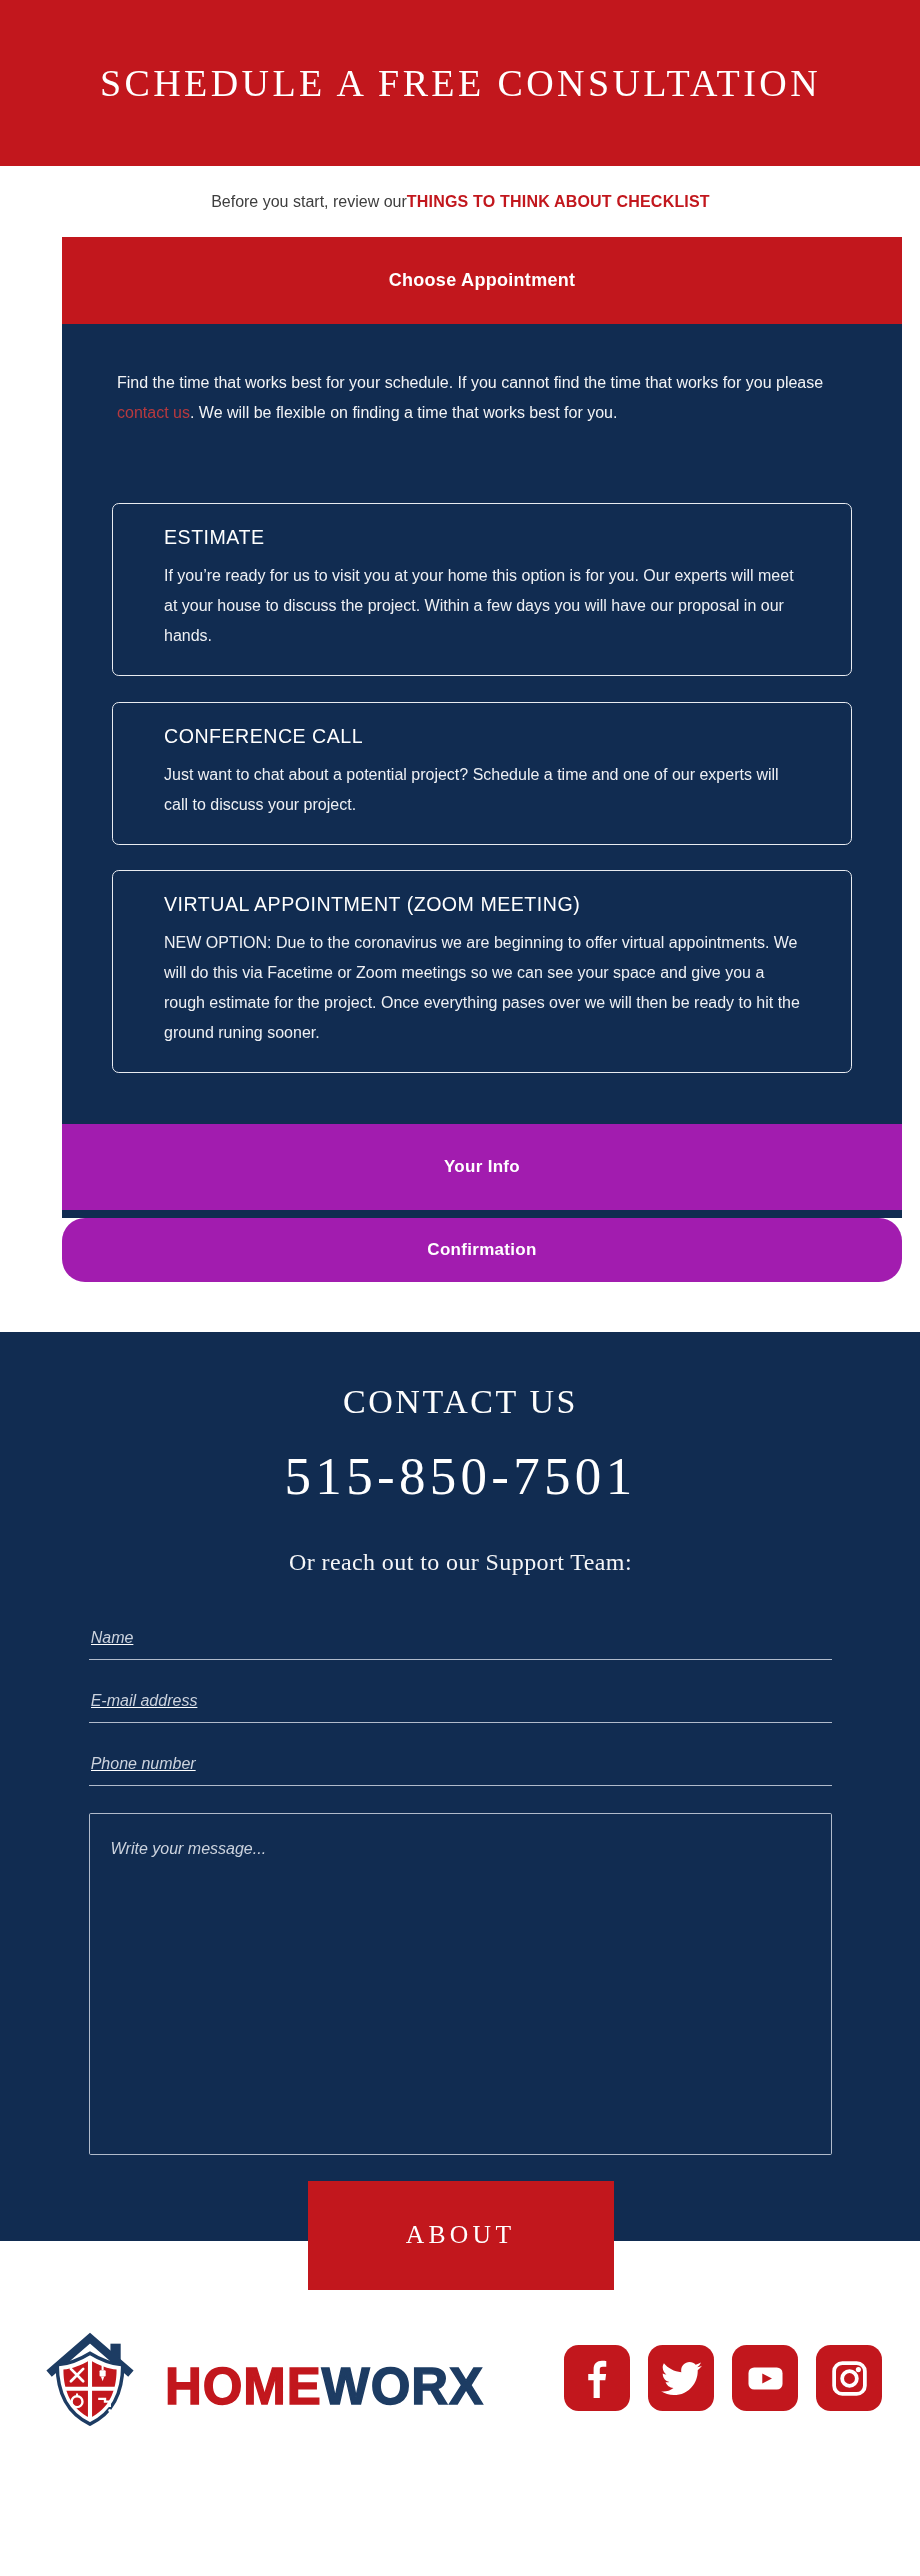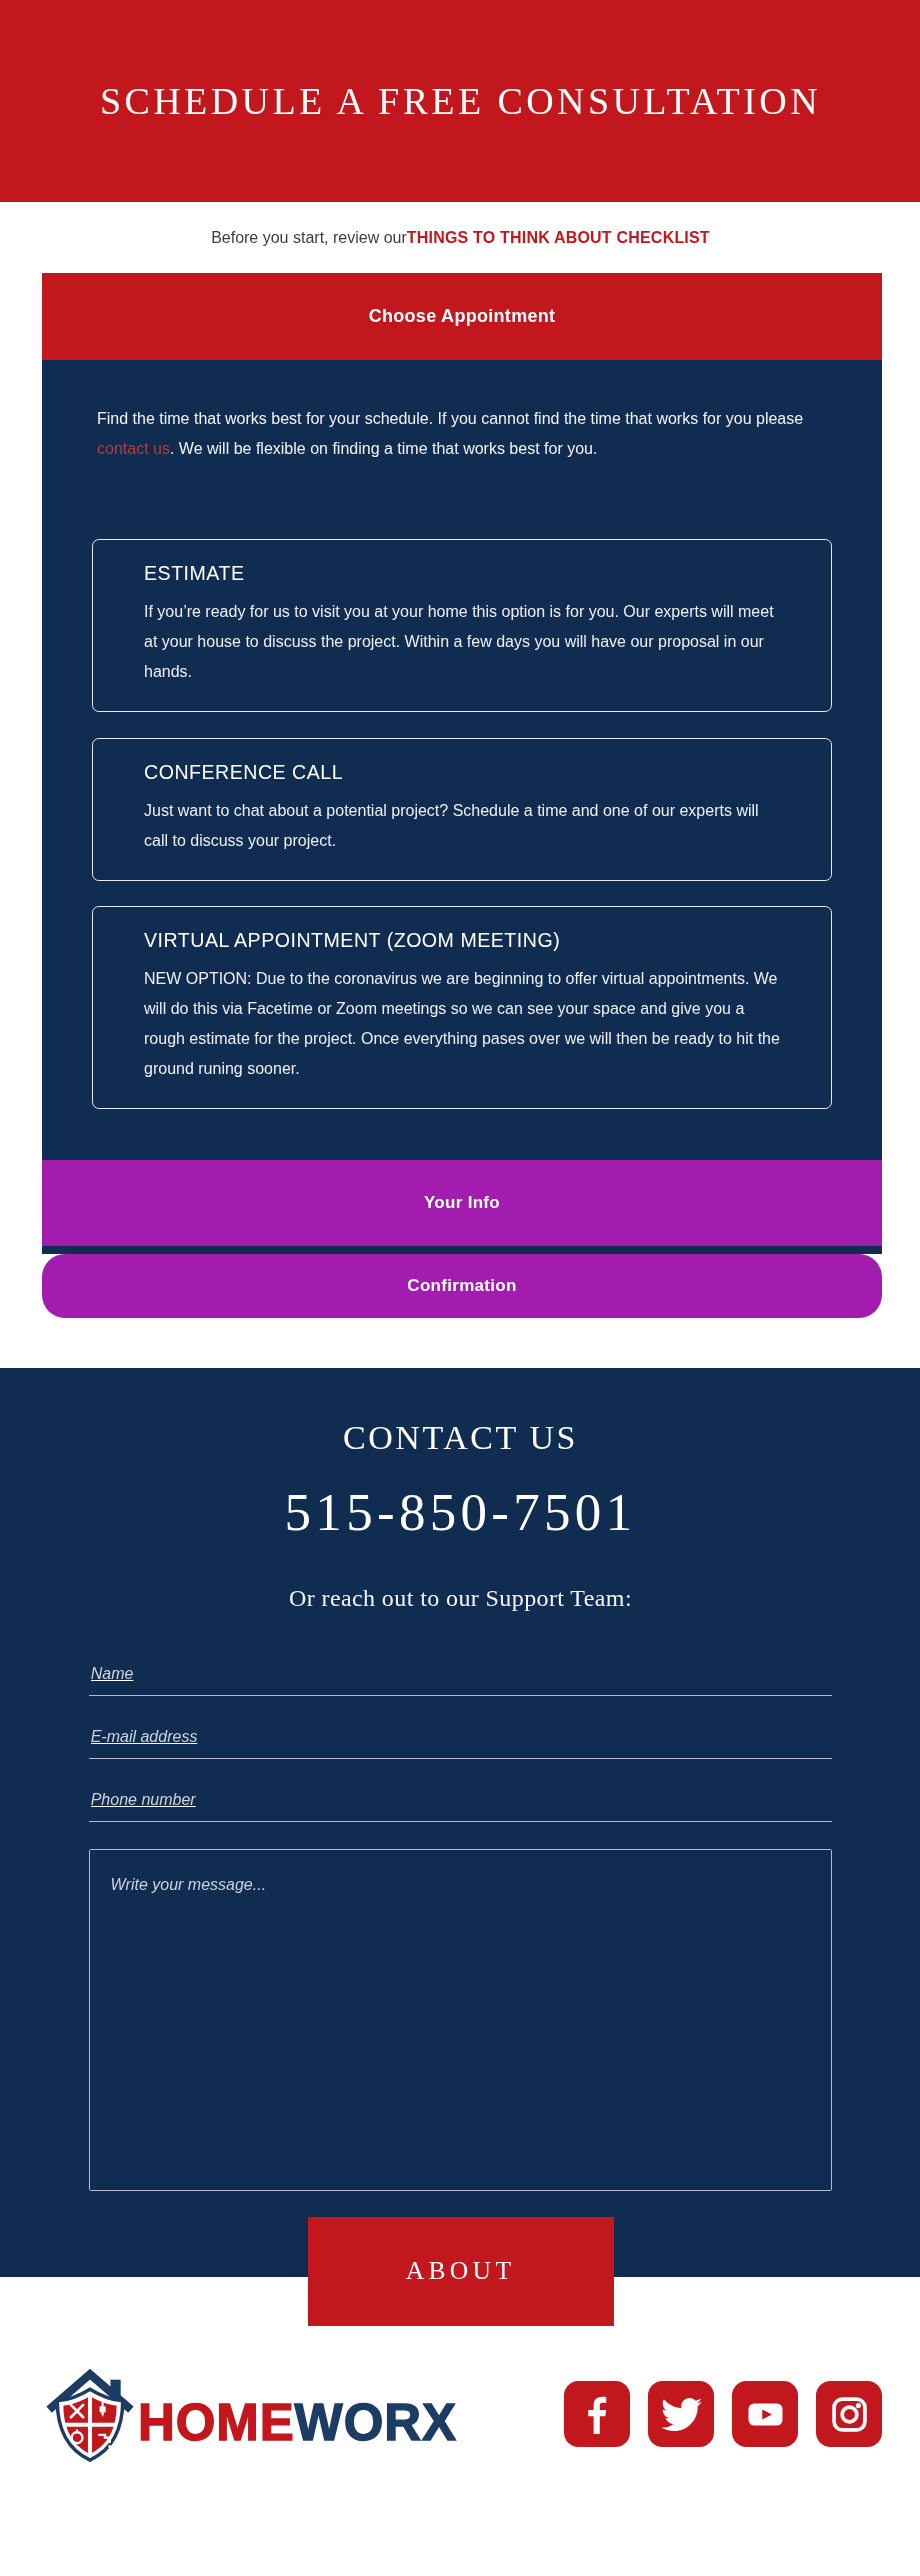--- a/index.html
+++ b/index.html
@@ -4,35 +4,35 @@
 <style>
   html,body{margin:0;padding:0;}
   body{
     width:921px;
     background:#ffffff;
     font-family:"Liberation Sans", sans-serif;
     -webkit-font-smoothing:antialiased;
   }
   
   .hero{
-    height:202px;background:#c2171d;
+    height:166px;background:#c2171d;
     display:flex;align-items:center;justify-content:center;
   }
   .hero h1{
     margin:0;color:#ffffff;font-family:"Liberation Serif", serif;
     font-weight:400;font-size:38px;letter-spacing:3.4px;white-space:nowrap;
   }
   
   .prenote{
     height:71px;display:flex;align-items:center;justify-content:center;
     font-size:16px;color:#3e3e3e;
   }
   .prenote-link{color:#c2171d;font-weight:bold;text-decoration:none;letter-spacing:0.2px;}
   
-  .panel{margin-left:42px;width:840px;}
+  .panel{margin-left:62px;width:840px;}
   .panel-header{
     height:87px;background:#c2171d;cursor:pointer;
     display:flex;align-items:center;justify-content:center;
     color:#ffffff;font-size:18px;font-weight:bold;letter-spacing:0.3px;
   }
   .panel-body{background:#112c51;padding:44px 0 51px;}
   .intro{
     margin:0 56px 75px 55px;max-width:729px;
     color:#f3f4f6;font-size:16px;line-height:30px;
   }
@@ -88,21 +88,21 @@
     display:block;position:relative;width:306px;height:109px;
     margin:25.6px auto -49px;background:#c2171d;border:none;cursor:pointer;
     color:#ffffff;font-family:"Liberation Serif", serif;font-size:25.6px;letter-spacing:4.3px;
   }
   
   footer{
     height:229px;background:#ffffff;box-sizing:border-box;
     display:flex;align-items:flex-start;justify-content:space-between;
     padding:101px 39px 0 45px;
   }
-  .brand{display:flex;align-items:center;gap:3px;}
+  .brand{display:flex;align-items:center;gap:30px;}
   .brand-mark{width:90px;height:101px;margin-top:-12px;flex:0 0 auto;}
   .brand-text{
     font-weight:bold;font-size:51px;letter-spacing:0.9px;line-height:1;
     -webkit-text-stroke:1.4px;white-space:nowrap;
   }
   .brand-text .home{color:#c2171d;-webkit-text-stroke-color:#c2171d;}
   .brand-text .worx{color:#1d3c63;-webkit-text-stroke-color:#1d3c63;}
   .socials{display:flex;gap:18px;margin-top:3.4px;}
   .social{
     width:66px;height:66px;background:#c2171d;border-radius:14.5px;

